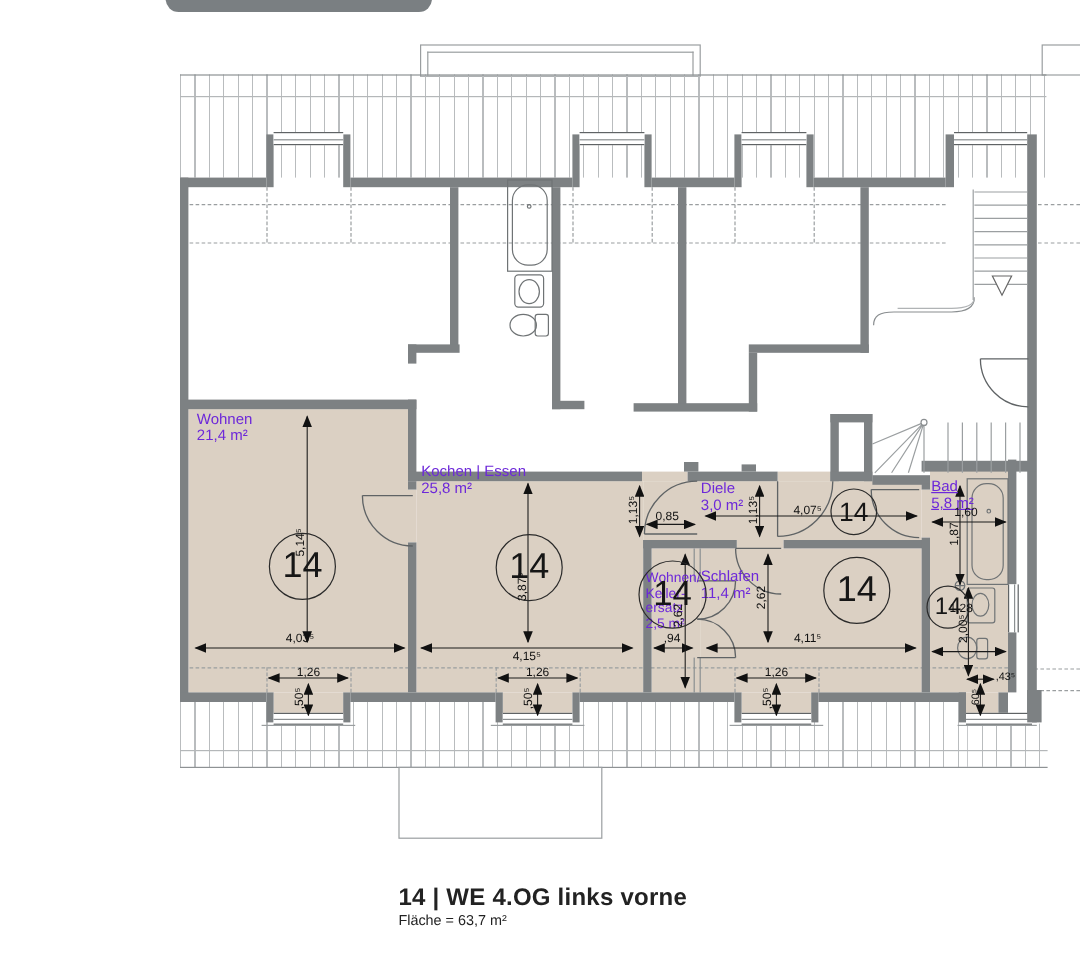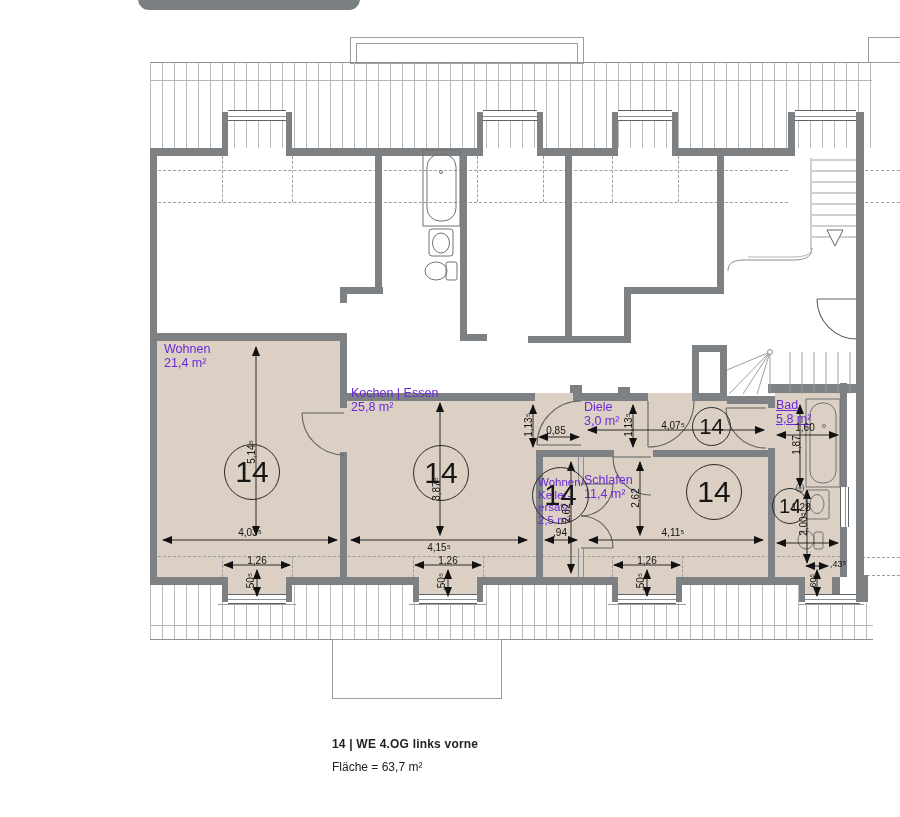--- a/index.html
+++ b/index.html
@@ -16,21 +16,21 @@
   .win-h::after{content:"";position:absolute;left:0;right:0;top:50%;height:1px;background:#8b8f91;}
   .win-v{position:absolute;background:#fff;border-left:1px solid #5f6365;border-right:1px solid #5f6365;}
   .win-v::after{content:"";position:absolute;top:0;bottom:0;left:50%;width:1px;background:#8b8f91;}
   .rlab{position:absolute;font-size:12.5px;line-height:14px;color:#6d28d9;white-space:nowrap;}
   .rlab.small{font-size:11.5px;line-height:12.5px;}
   .dlab{position:absolute;font-size:10px;color:#111;white-space:nowrap;transform:translateX(-50%);}
   .dlabr{position:absolute;font-size:10px;color:#111;white-space:nowrap;transform:translate(-50%,-50%) rotate(-90deg);}
   .ucir{position:absolute;border:1.4px solid #2a2a2a;border-radius:50%;display:flex;align-items:center;
         justify-content:center;color:#161616;background:transparent;}
   .topbar{position:absolute;left:138px;top:-14px;width:222px;height:24px;background:#7a7f82;border-radius:11px;}
-  .footer-title{position:absolute;left:332px;top:737px;font-size:12px;font-weight:bold;color:#222;letter-spacing:.2px;}
+  .footer-title{position:absolute;left:332px;top:737px;font-size:20px;font-weight:bold;color:#222;letter-spacing:.2px;}
   .footer-area{position:absolute;left:332px;top:760px;font-size:12px;color:#222;}
   svg.overlay{position:absolute;left:0;top:0;pointer-events:none;}
 </style>
 </head>
 <body>
 
 <div id="canvas">
 
   <div class="topbar"></div>
 

